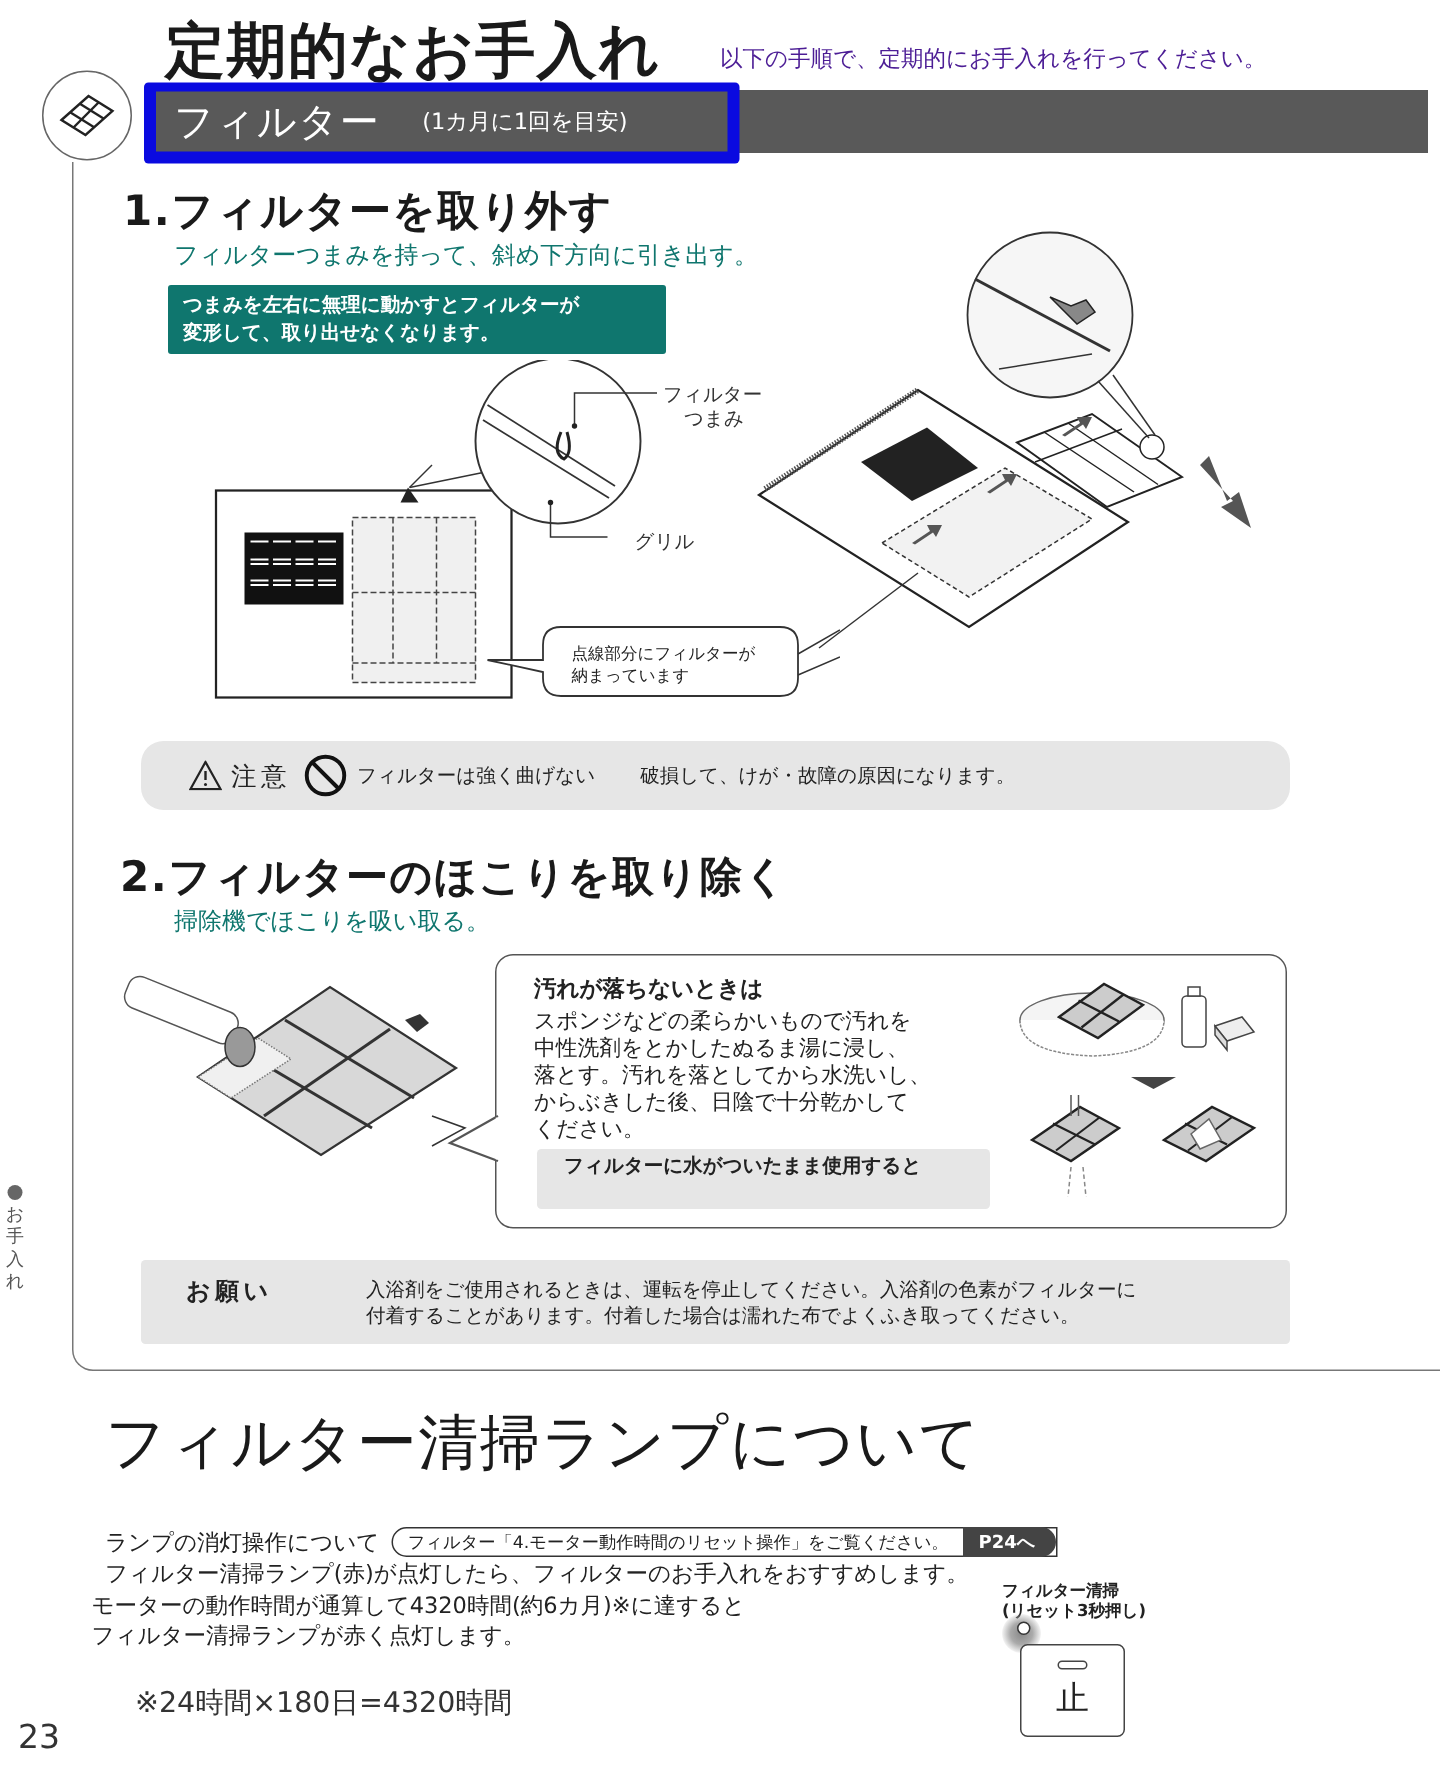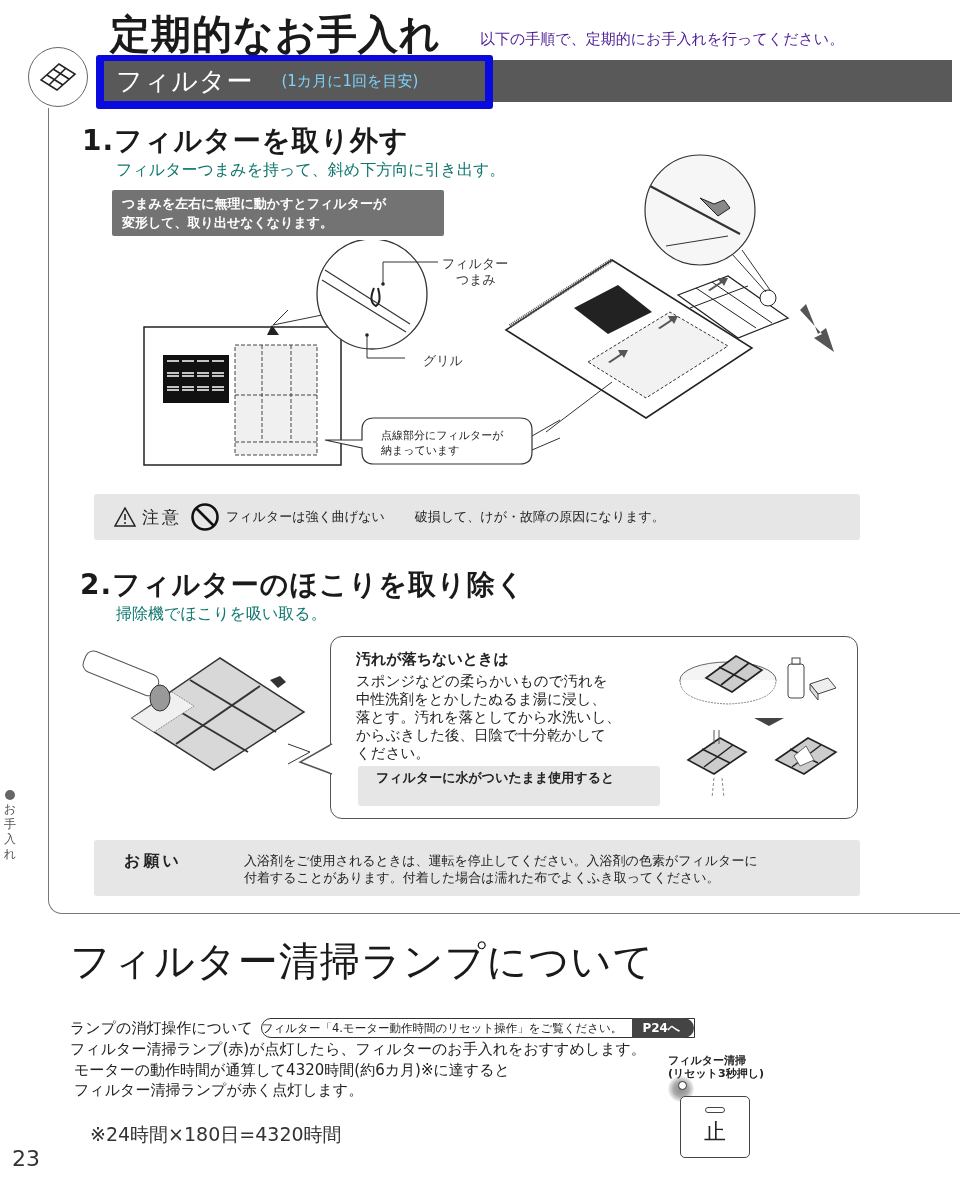--- a/index.html
+++ b/index.html
@@ -7,57 +7,57 @@
   body { position: relative; font-family: "DejaVu Sans", "Liberation Sans", sans-serif; color: #222; }
   .abs { position: absolute; }
 
   
   .main-title { left: 110px; top: 10px; font-size: 40px; font-weight: bold; color: #1a1a1a; letter-spacing: 1px; line-height: 48px; }
   .main-sub { left: 480px; top: 30px; font-size: 15px; color: #4c1d95; }
   .header-bar { left: 96px; top: 60px; width: 856px; height: 42px; background: #595959; }
   .header-highlight { left: 96px; top: 55px; width: 397px; height: 54px; background: #0a0ae0; border-radius: 3px; }
   .header-inner { left: 104px; top: 61px; width: 381px; height: 40px; background: #595959; display: flex; align-items: center; padding-left: 12px; }
   .header-inner .big { color: #fff; font-size: 26px; letter-spacing: 1px; }
-  .header-inner .small { color: #7dd3fc; font-size: 15px; margin-left: 28px; }
+  .header-inner .small { color: #ffffff; font-size: 15px; margin-left: 28px; }
   .filter-circle { left: 28px; top: 47px; width: 60px; height: 60px; border: 1px solid #666; border-radius: 50%; background: #fff; display: flex; align-items: center; justify-content: center; }
 
   
   .frame { left: 48px; top: 108px; width: 920px; height: 806px; border-left: 1px solid #777; border-bottom: 1px solid #777; border-bottom-left-radius: 14px; }
 
   
   .step-title { font-size: 28px; font-weight: bold; color: #1a1a1a; letter-spacing: 1px; }
   .step-desc { font-size: 16px; color: #0f766e; }
-  .dark-note { left: 112px; top: 190px; width: 332px; height: 46px; background: #737373; color: #fff; font-size: 13px; padding: 4px 10px; border-radius: 2px; line-height: 19px; font-weight: bold; }
+  .dark-note { left: 112px; top: 190px; width: 332px; height: 46px; background: #0f766e; color: #fff; font-size: 13px; padding: 4px 10px; border-radius: 2px; line-height: 19px; font-weight: bold; }
 
   .label-sm { font-size: 13px; color: #333; }
 
-  .caution-box { left: 94px; top: 494px; width: 766px; height: 46px; background: #e6e6e6; border-radius: 3px; display: flex; align-items: center; padding-left: 20px; font-size: 13px; }
+  .caution-box { left: 94px; top: 494px; width: 766px; height: 46px; background: #e6e6e6; border-radius: 15px; display: flex; align-items: center; padding-left: 32px; font-size: 13px; }
   .caution-box .ttl { font-size: 17px; margin: 0 8px 0 6px; letter-spacing: 3px; }
   .caution-box .g1 { margin-left: 6px; }
   .caution-box .g2 { margin-left: 30px; }
 
   .bubble { left: 330px; top: 636px; width: 528px; height: 183px; border: 1.5px solid #555; border-radius: 12px; background: #fff; }
   .bubble-title { left: 356px; top: 650px; font-size: 15px; font-weight: bold; color: #222; }
   .bubble-body { left: 356px; top: 672px; font-size: 14.5px; line-height: 18px; color: #222; width: 300px; }
   .bubble-note { left: 358px; top: 766px; width: 302px; height: 40px; background: #e6e6e6; border-radius: 3px; font-size: 13px; font-weight: bold; padding: 3px 0 0 18px; line-height: 17px; }
 
   .request-box { left: 94px; top: 840px; width: 766px; height: 56px; background: #e6e6e6; border-radius: 3px; }
   .request-title { left: 124px; top: 851px; font-size: 16px; font-weight: bold; letter-spacing: 3px; }
   .request-body { left: 244px; top: 852px; font-size: 13px; line-height: 17px; width: 600px; }
 
   .side-tab { left: 3px; top: 790px; width: 14px; font-size: 12px; color: #555; line-height: 15px; text-align: center; }
   .side-dot { width: 10px; height: 10px; background: #666; border-radius: 50%; margin: 0 auto 2px; }
 
   
   .lamp-title { left: 70px; top: 934px; font-size: 40px; color: #1a1a1a; letter-spacing: 1px; }
   .lamp-line1 { left: 70px; top: 1040px; font-size: 15px; }
   .lamp-line2 { left: 70px; top: 1018px; font-size: 15px; display: flex; align-items: center; }
-  .ref-pill { margin-left: 8px; display: inline-flex; align-items: center; border: 1.5px solid #333; border-radius: 12px 0 0 12px; height: 20px; font-size: 11.5px; }
+  .ref-pill { margin-left: 8px; display: inline-flex; align-items: center; border: 1.5px solid #333; border-radius: 12px 0 0 12px; height: 20px; padding-left: 10px; font-size: 11.5px; }
   .ref-pill .page { background: #444; color: #fff; height: 20px; display: inline-flex; align-items: center; padding: 0 14px 0 10px; margin-left: 10px; border-radius: 0 12px 12px 0; font-weight: bold; font-size: 12px; }
-  .motor-text { left: 74px; top: 1060px; font-size: 15px; line-height: 20px; }
+  .motor-text { left: 61px; top: 1060px; font-size: 15px; line-height: 20px; }
   .footnote { left: 90px; top: 1122px; font-size: 19px; color: #333; }
   .page-num { left: 12px; top: 1146px; font-size: 22px; color: #333; }
 
   .lamp-label { left: 668px; top: 1054px; font-size: 11px; font-weight: bold; line-height: 13px; color: #222; }
   .lamp-glow { left: 668px; top: 1076px; width: 26px; height: 26px; border-radius: 50%; background: radial-gradient(circle, #888 0%, #aaa 40%, rgba(255,255,255,0) 75%); }
   .lamp-dot { left: 678px; top: 1081px; width: 9px; height: 9px; border: 1.5px solid #333; border-radius: 50%; background: #fff; }
   .stop-btn { left: 680px; top: 1096px; width: 70px; height: 62px; border: 1.5px solid #444; border-radius: 5px; background: #fff; display: flex; flex-direction: column; align-items: center; justify-content: center; }
   .stop-btn .slot { width: 20px; height: 6px; border: 1.5px solid #444; border-radius: 3px; margin-bottom: 4px; }
   .stop-btn .char { font-size: 22px; color: #222; }
 </style>

